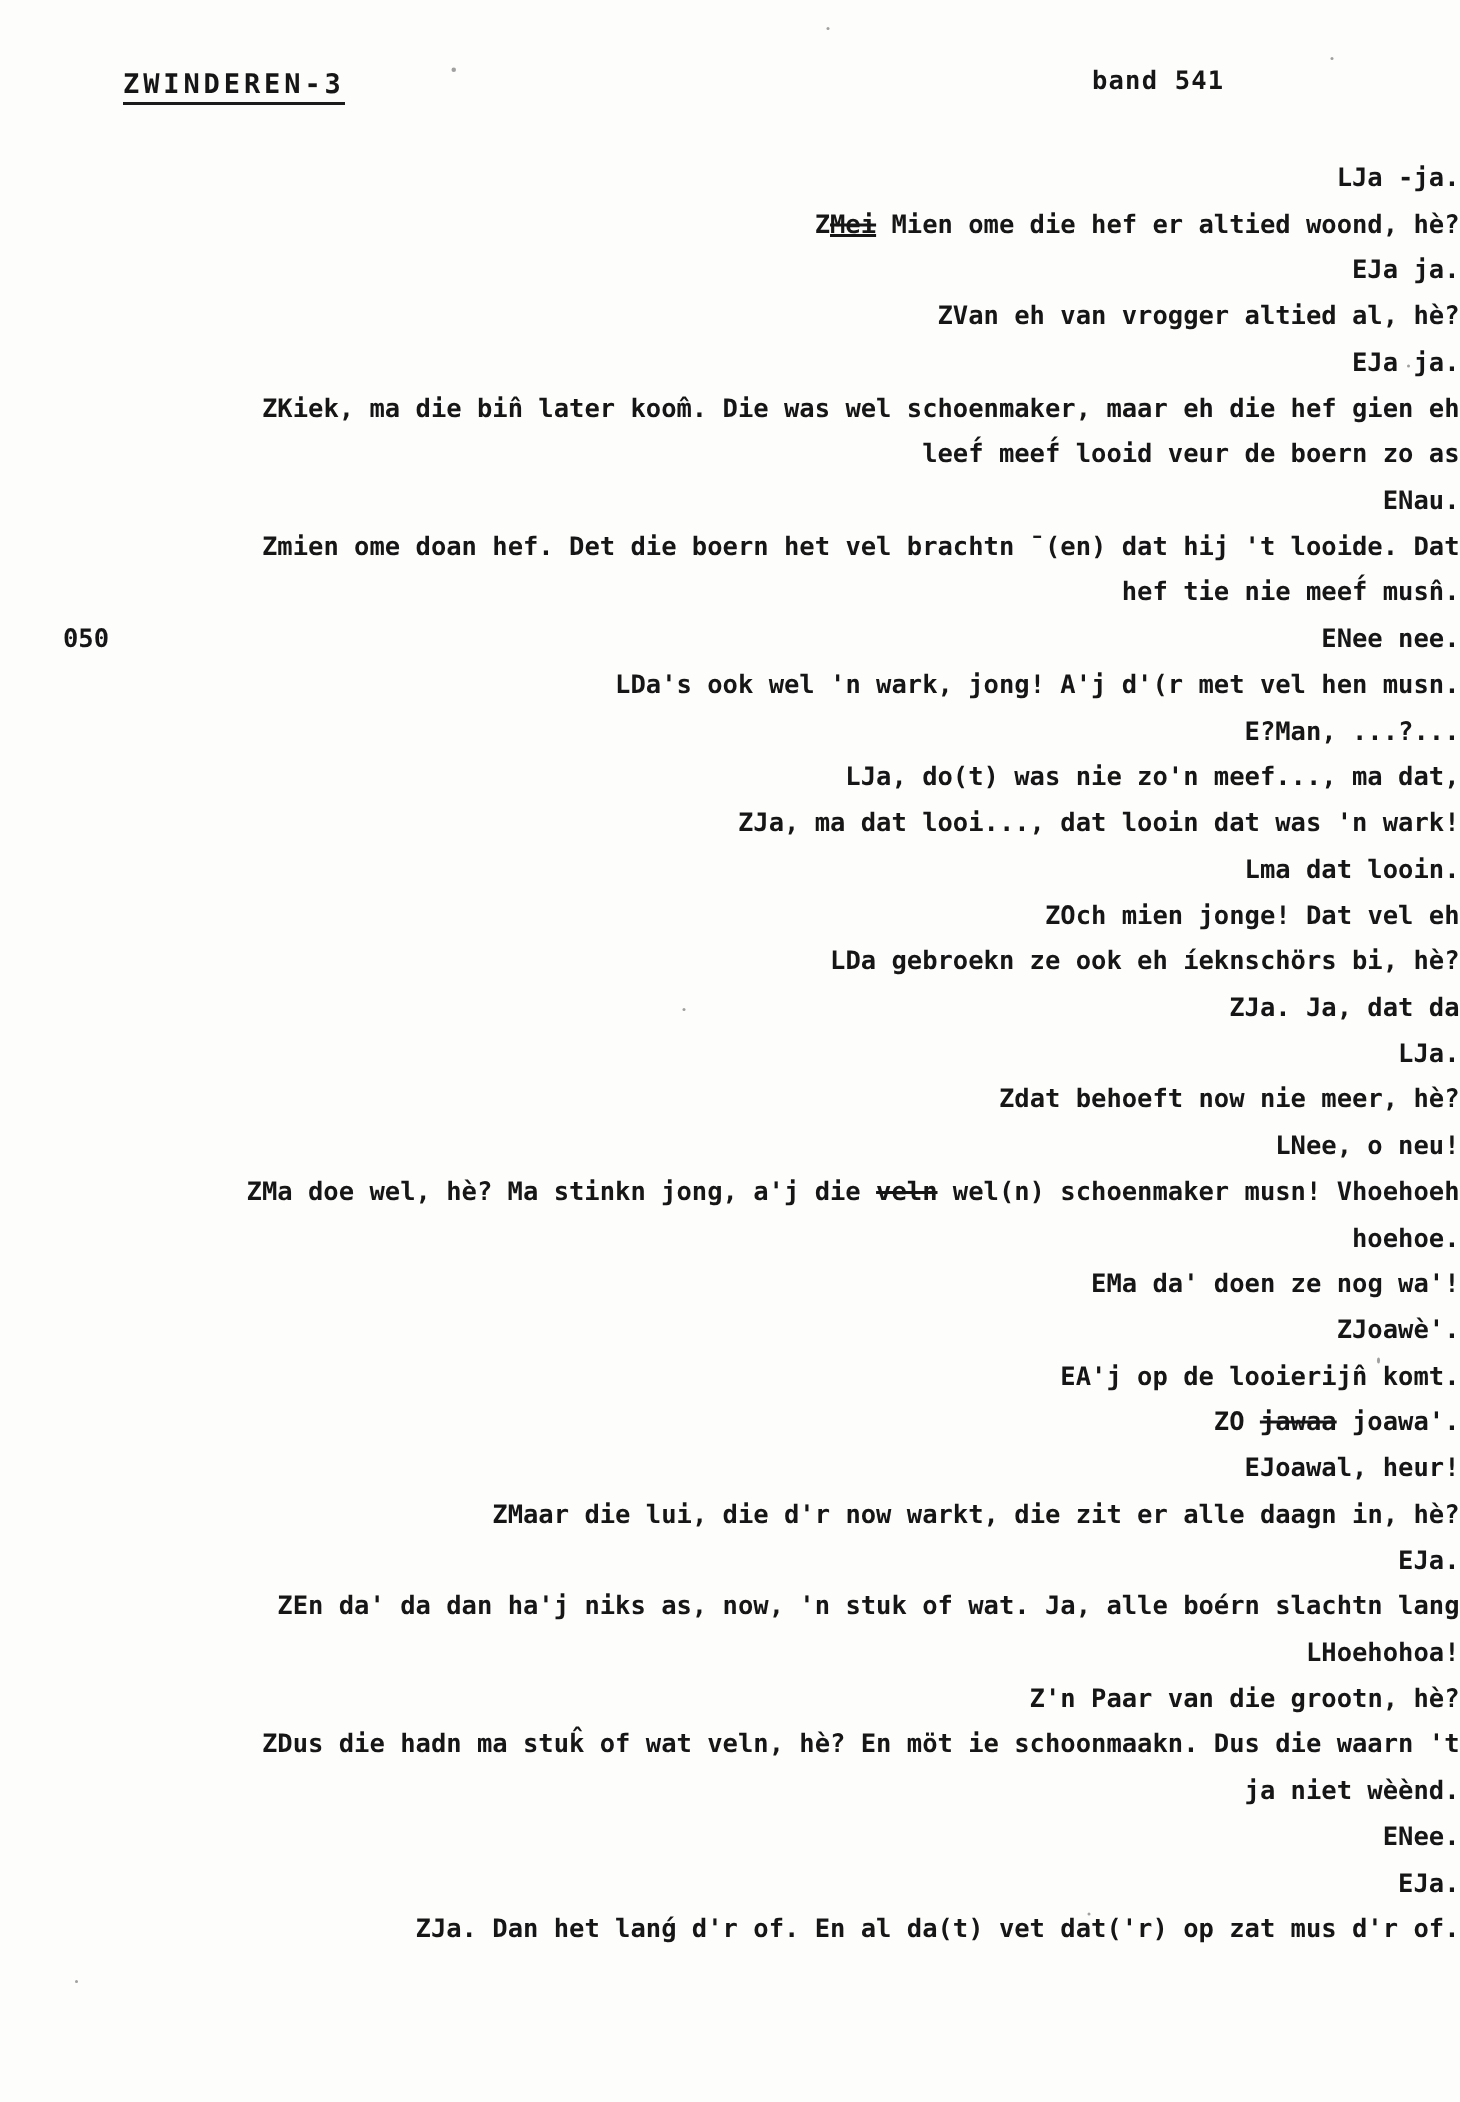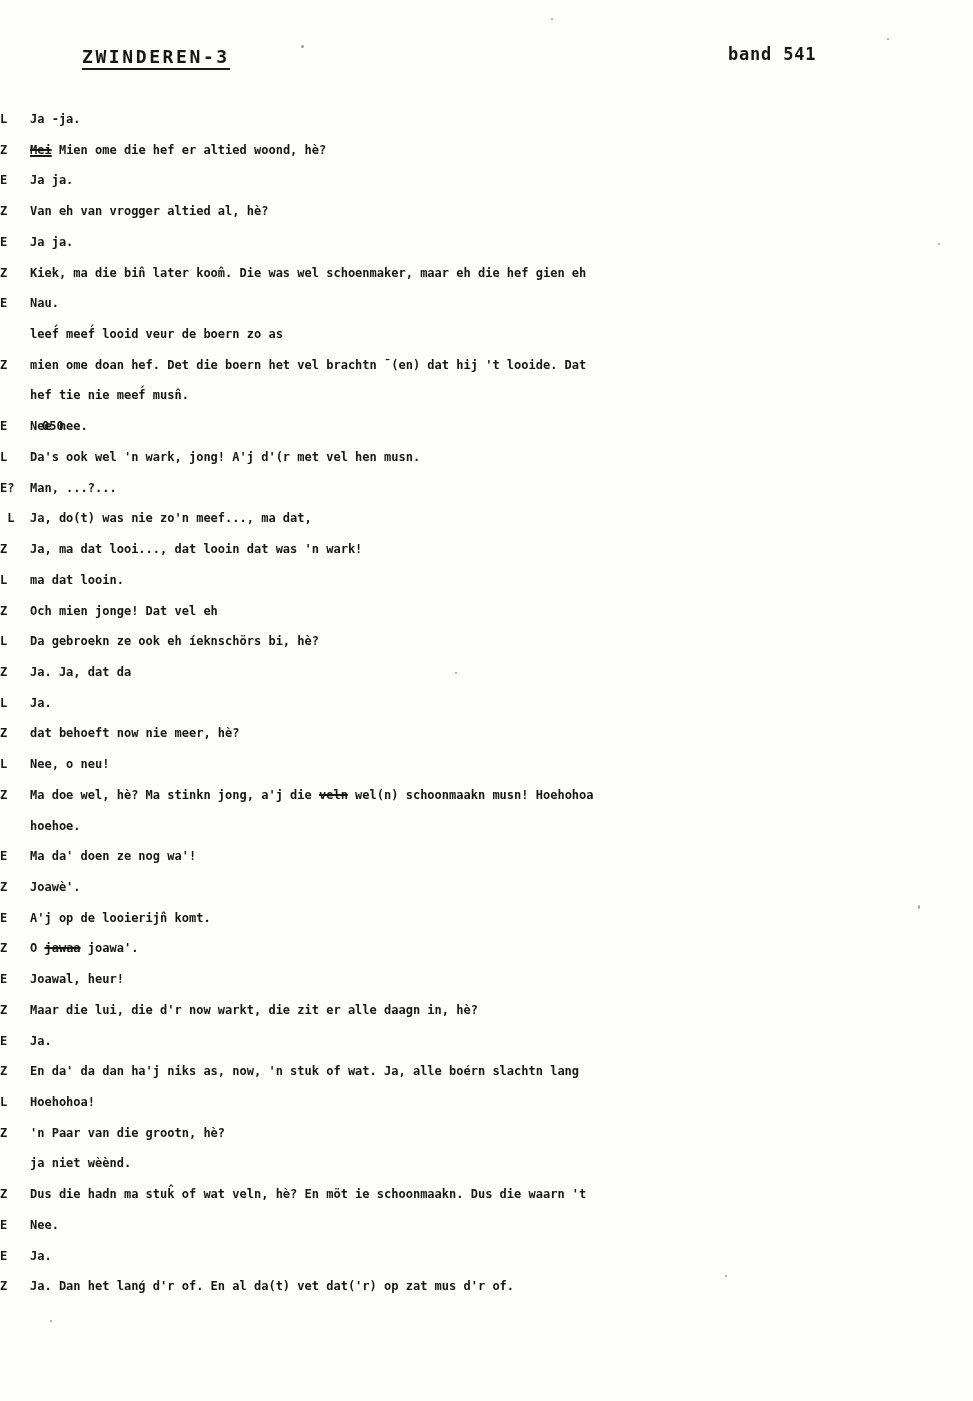--- a/index.html
+++ b/index.html
@@ -6,20 +6,21 @@
   body { background: #ffffff; }
   .page {
     position: relative;
     width: 973px;
     height: 1401px;
     background: #fdfdfc;
     overflow: hidden;
     font-family: "DejaVu Sans Mono", "Liberation Mono", monospace;
     color: #161616;
     font-weight: bold;
+    text-align: right;
   }
   .doc-title {
     position: absolute;
     left: 82px;
     top: 46px;
     font-size: 18px;
     letter-spacing: 2.6px;
     border-bottom: 2px solid #1b1b1b;
     padding-bottom: 1px;
     white-space: pre;
@@ -35,21 +36,21 @@
   .transcript {
     position: absolute;
     left: 0;
     top: 104px;
     width: 973px;
   }
   .line {
     position: relative;
     height: 30.73px;
     line-height: 30.73px;
-    font-size: 12px;
+    font-size: 17px;
     white-space: pre;
   }
   .margin-num {
     position: absolute;
     left: 42px;
     top: 0;
   }
   .speaker {
     display: inline-block;
     width: 30px;
@@ -77,50 +78,50 @@
   <div class="doc-title">ZWINDEREN-3</div>
   <div class="band-ref">band 541</div>
 
   <div class="transcript" id="transcript">
       <div class="line"><span class="speaker">L</span><span><span>Ja -ja.</span></span></div>
       <div class="line"><span class="speaker">Z</span><span><span class="seg-struck-underline">Mei</span><span> Mien ome die hef er altied woond, hè?</span></span></div>
       <div class="line"><span class="speaker">E</span><span><span>Ja ja.</span></span></div>
       <div class="line"><span class="speaker">Z</span><span><span>Van eh van vrogger altied al, hè?</span></span></div>
       <div class="line"><span class="speaker">E</span><span><span>Ja ja.</span></span></div>
       <div class="line"><span class="speaker">Z</span><span><span>Kiek, ma die bin̂ later koom̂. Die was wel schoenmaker, maar eh die hef gien eh</span></span></div>
+      <div class="line"><span class="speaker"></span><span><span>leef́ meef́ looid veur de boern zo as</span></span></div>
       <div class="line"><span class="speaker">E</span><span><span>Nau.</span></span></div>
-      <div class="line"><span class="speaker"></span><span><span>leef́ meef́ looid veur de boern zo as</span></span></div>
       <div class="line"><span class="speaker">Z</span><span><span>mien ome doan hef. Det die boern het vel brachtn ¯(en) dat hij 't looide. Dat</span></span></div>
       <div class="line"><span class="speaker"></span><span><span>hef tie nie meef́ musn̂.</span></span></div>
       <div class="line"><span class="margin-num">050</span><span class="speaker">E</span><span><span>Nee nee.</span></span></div>
       <div class="line"><span class="speaker">L</span><span><span>Da's ook wel 'n wark, jong! A'j d'(r met vel hen musn.</span></span></div>
       <div class="line"><span class="speaker">E?</span><span><span>Man, ...?...</span></span></div>
       <div class="line"><span class="speaker"> L</span><span><span>Ja, do(t) was nie zo'n meef..., ma dat,</span></span></div>
       <div class="line"><span class="speaker">Z</span><span><span>Ja, ma dat looi..., dat looin dat was 'n wark!</span></span></div>
       <div class="line"><span class="speaker">L</span><span><span>ma dat looin.</span></span></div>
       <div class="line"><span class="speaker">Z</span><span><span>Och mien jonge! Dat vel eh</span></span></div>
       <div class="line"><span class="speaker">L</span><span><span>Da gebroekn ze ook eh íeknschörs bi, hè?</span></span></div>
       <div class="line"><span class="speaker">Z</span><span><span>Ja. Ja, dat da</span></span></div>
       <div class="line"><span class="speaker">L</span><span><span>Ja.</span></span></div>
       <div class="line"><span class="speaker">Z</span><span><span>dat behoeft now nie meer, hè?</span></span></div>
       <div class="line"><span class="speaker">L</span><span><span>Nee, o neu!</span></span></div>
-      <div class="line"><span class="speaker">Z</span><span><span>Ma doe wel, hè? Ma stinkn jong, a'j die </span><span class="seg-struck">veln</span><span> wel(n) schoonmaakn musn! Hoehohoa</span></span></div>
+      <div class="line"><span class="speaker">Z</span><span><span>Ma doe wel, hè? Ma stinkn jong, a'j die </span><span class="seg-struck">veln</span><span> wel(n) schoenmaker musn! Vhoehoeh</span></span></div>
       <div class="line"><span class="speaker"></span><span><span>hoehoe.</span></span></div>
       <div class="line"><span class="speaker">E</span><span><span>Ma da' doen ze nog wa'!</span></span></div>
       <div class="line"><span class="speaker">Z</span><span><span>Joawè'.</span></span></div>
       <div class="line"><span class="speaker">E</span><span><span>A'j op de looierijn̂ komt.</span></span></div>
       <div class="line"><span class="speaker">Z</span><span><span>O </span><span class="seg-struck">jawaa</span><span> joawa'.</span></span></div>
       <div class="line"><span class="speaker">E</span><span><span>Joawal, heur!</span></span></div>
       <div class="line"><span class="speaker">Z</span><span><span>Maar die lui, die d'r now warkt, die zit er alle daagn in, hè?</span></span></div>
       <div class="line"><span class="speaker">E</span><span><span>Ja.</span></span></div>
       <div class="line"><span class="speaker">Z</span><span><span>En da' da dan ha'j niks as, now, 'n stuk of wat. Ja, alle boérn slachtn lang</span></span></div>
       <div class="line"><span class="speaker">L</span><span><span>Hoehohoa!</span></span></div>
       <div class="line"><span class="speaker">Z</span><span><span>'n Paar van die grootn, hè?</span></span></div>
+      <div class="line"><span class="speaker">Z</span><span><span>Dus die hadn ma stuk̂ of wat veln, hè? En möt ie schoonmaakn. Dus die waarn 't</span></span></div>
       <div class="line"><span class="speaker"></span><span><span>ja niet wèènd.</span></span></div>
-      <div class="line"><span class="speaker">Z</span><span><span>Dus die hadn ma stuk̂ of wat veln, hè? En möt ie schoonmaakn. Dus die waarn 't</span></span></div>
       <div class="line"><span class="speaker">E</span><span><span>Nee.</span></span></div>
       <div class="line"><span class="speaker">E</span><span><span>Ja.</span></span></div>
       <div class="line"><span class="speaker">Z</span><span><span>Ja. Dan het lanǵ d'r of. En al da(t) vet dat('r) op zat mus d'r of.</span></span></div>
     </div>
 
   <div class="speck" style="left:301px; top:45px; width:3px; height:3px;"></div>
   <div class="speck" style="left:551px; top:18px; width:2px; height:2px;"></div>
   <div class="speck" style="left:887px; top:38px; width:2px; height:2px;"></div>
   <div class="speck" style="left:938px; top:243px; width:2px; height:2px;"></div>
   <div class="speck" style="left:918px; top:905px; width:2px; height:4px;"></div>

